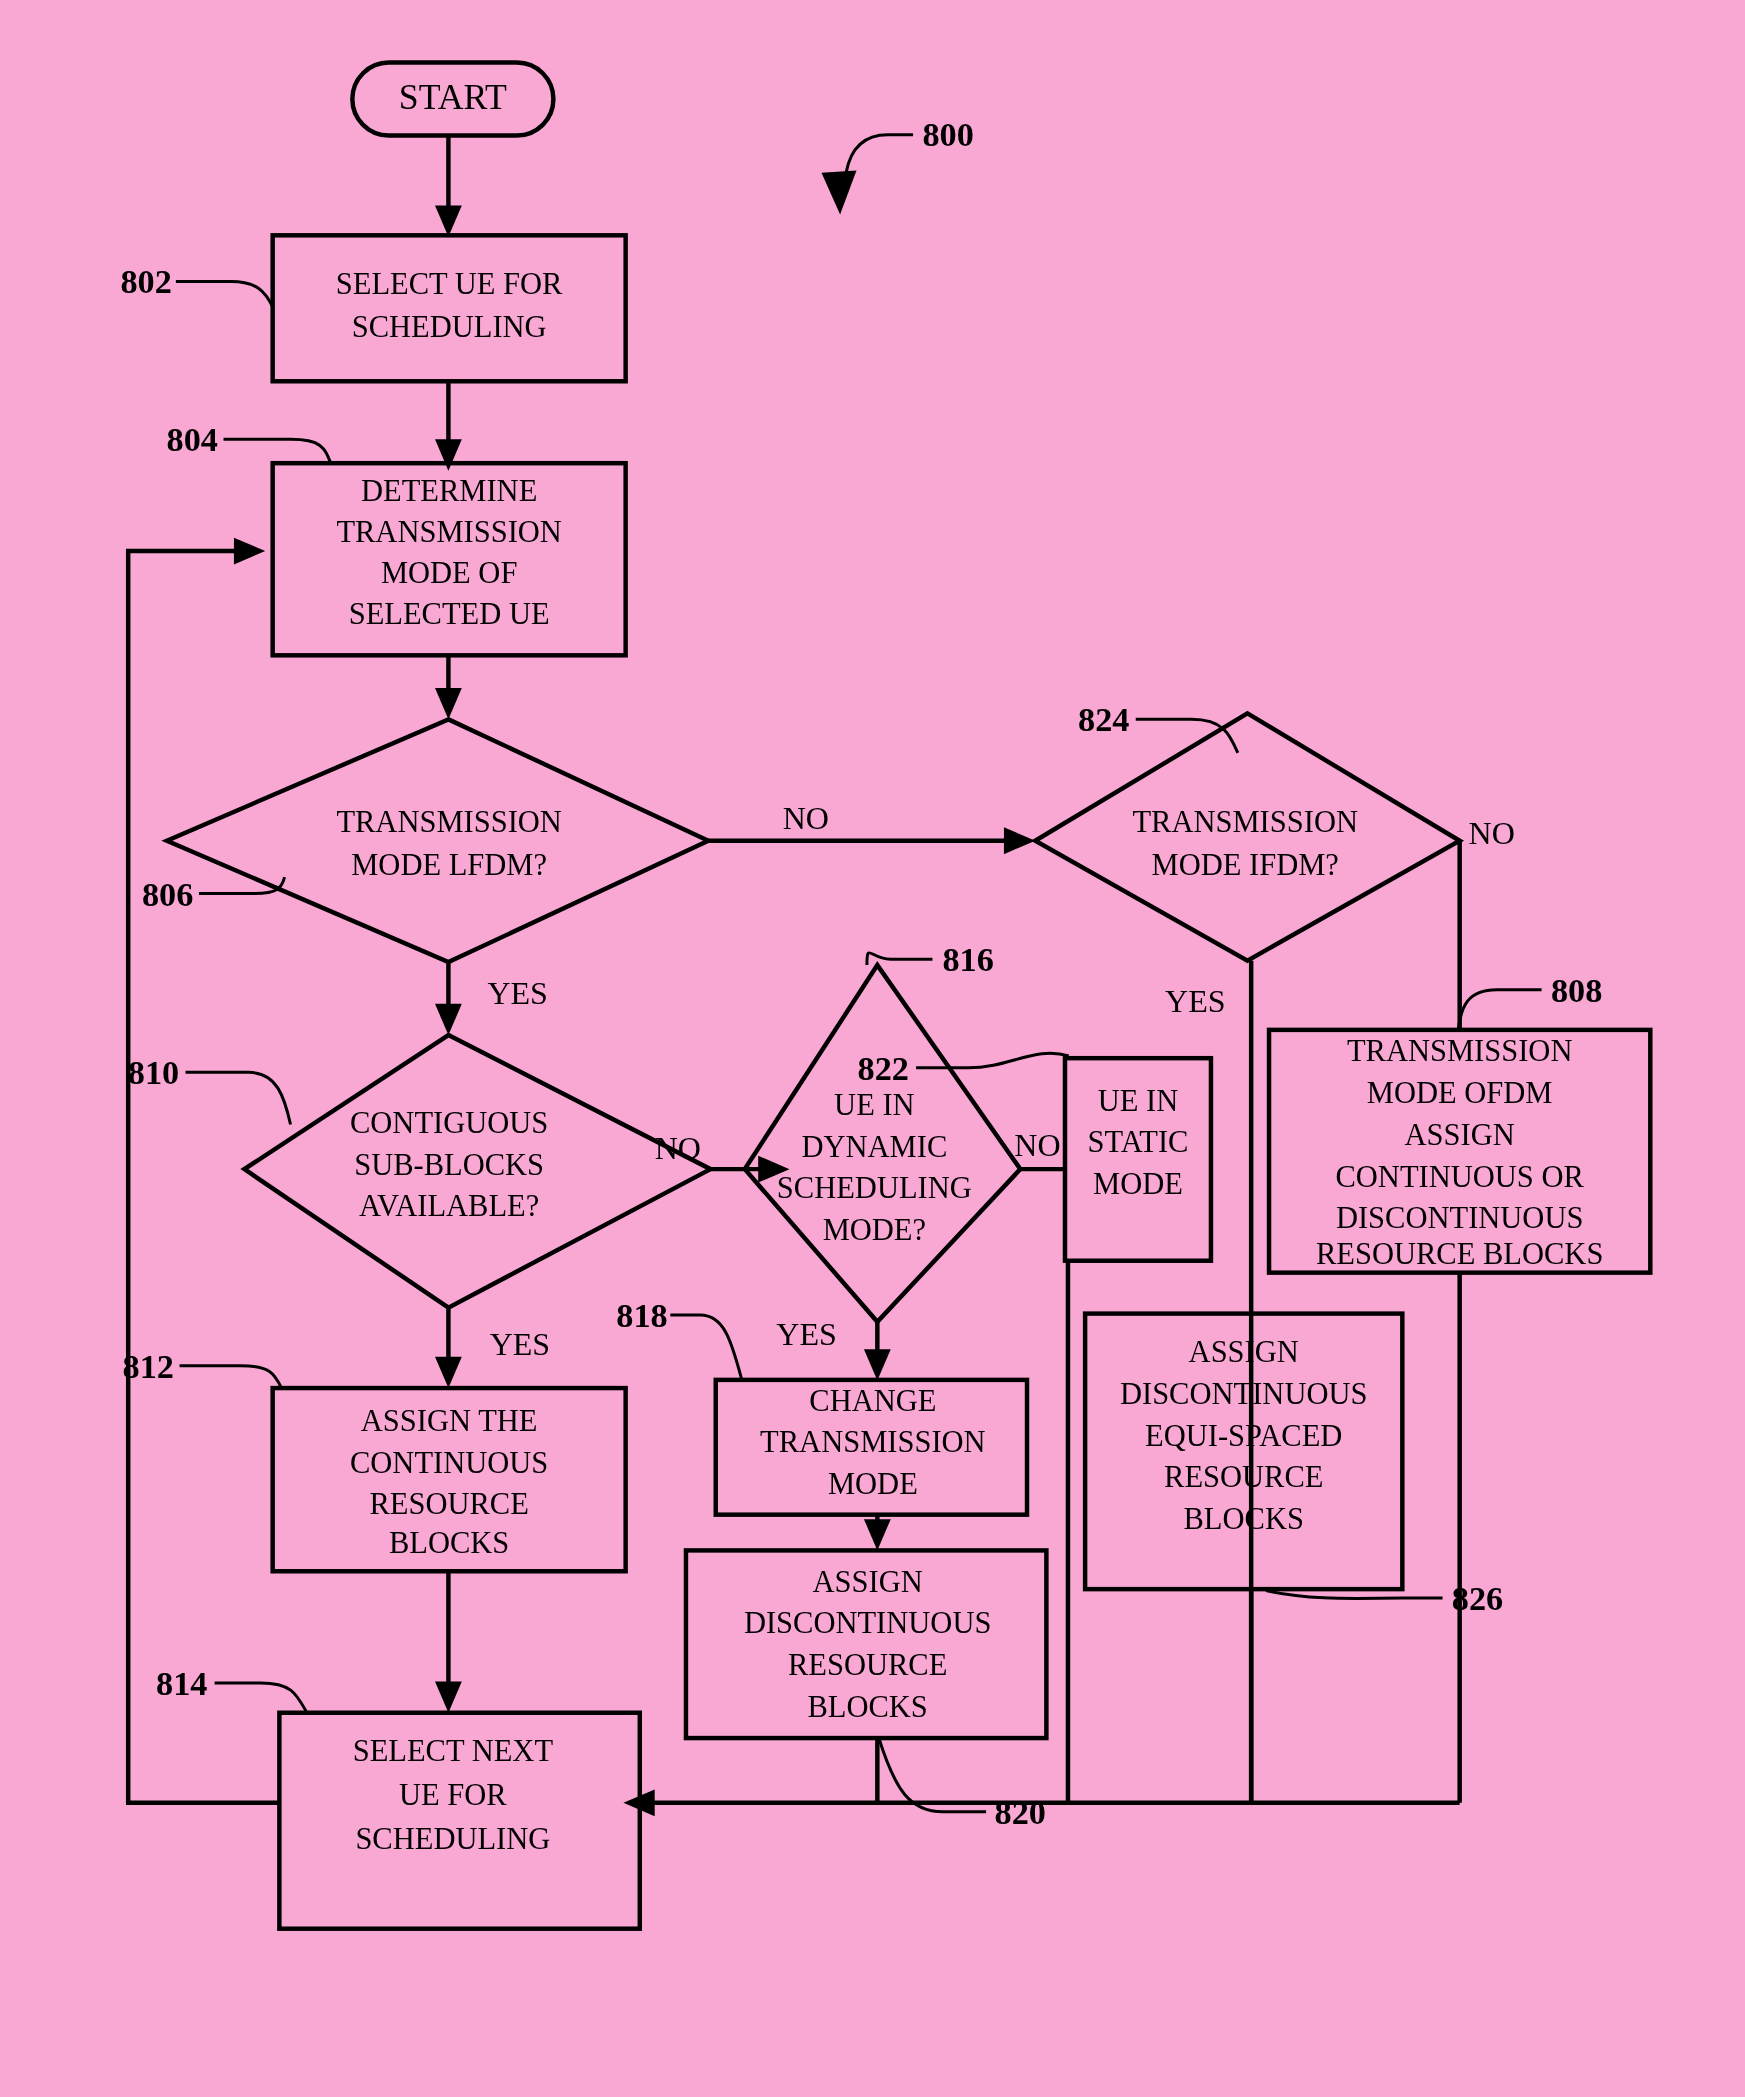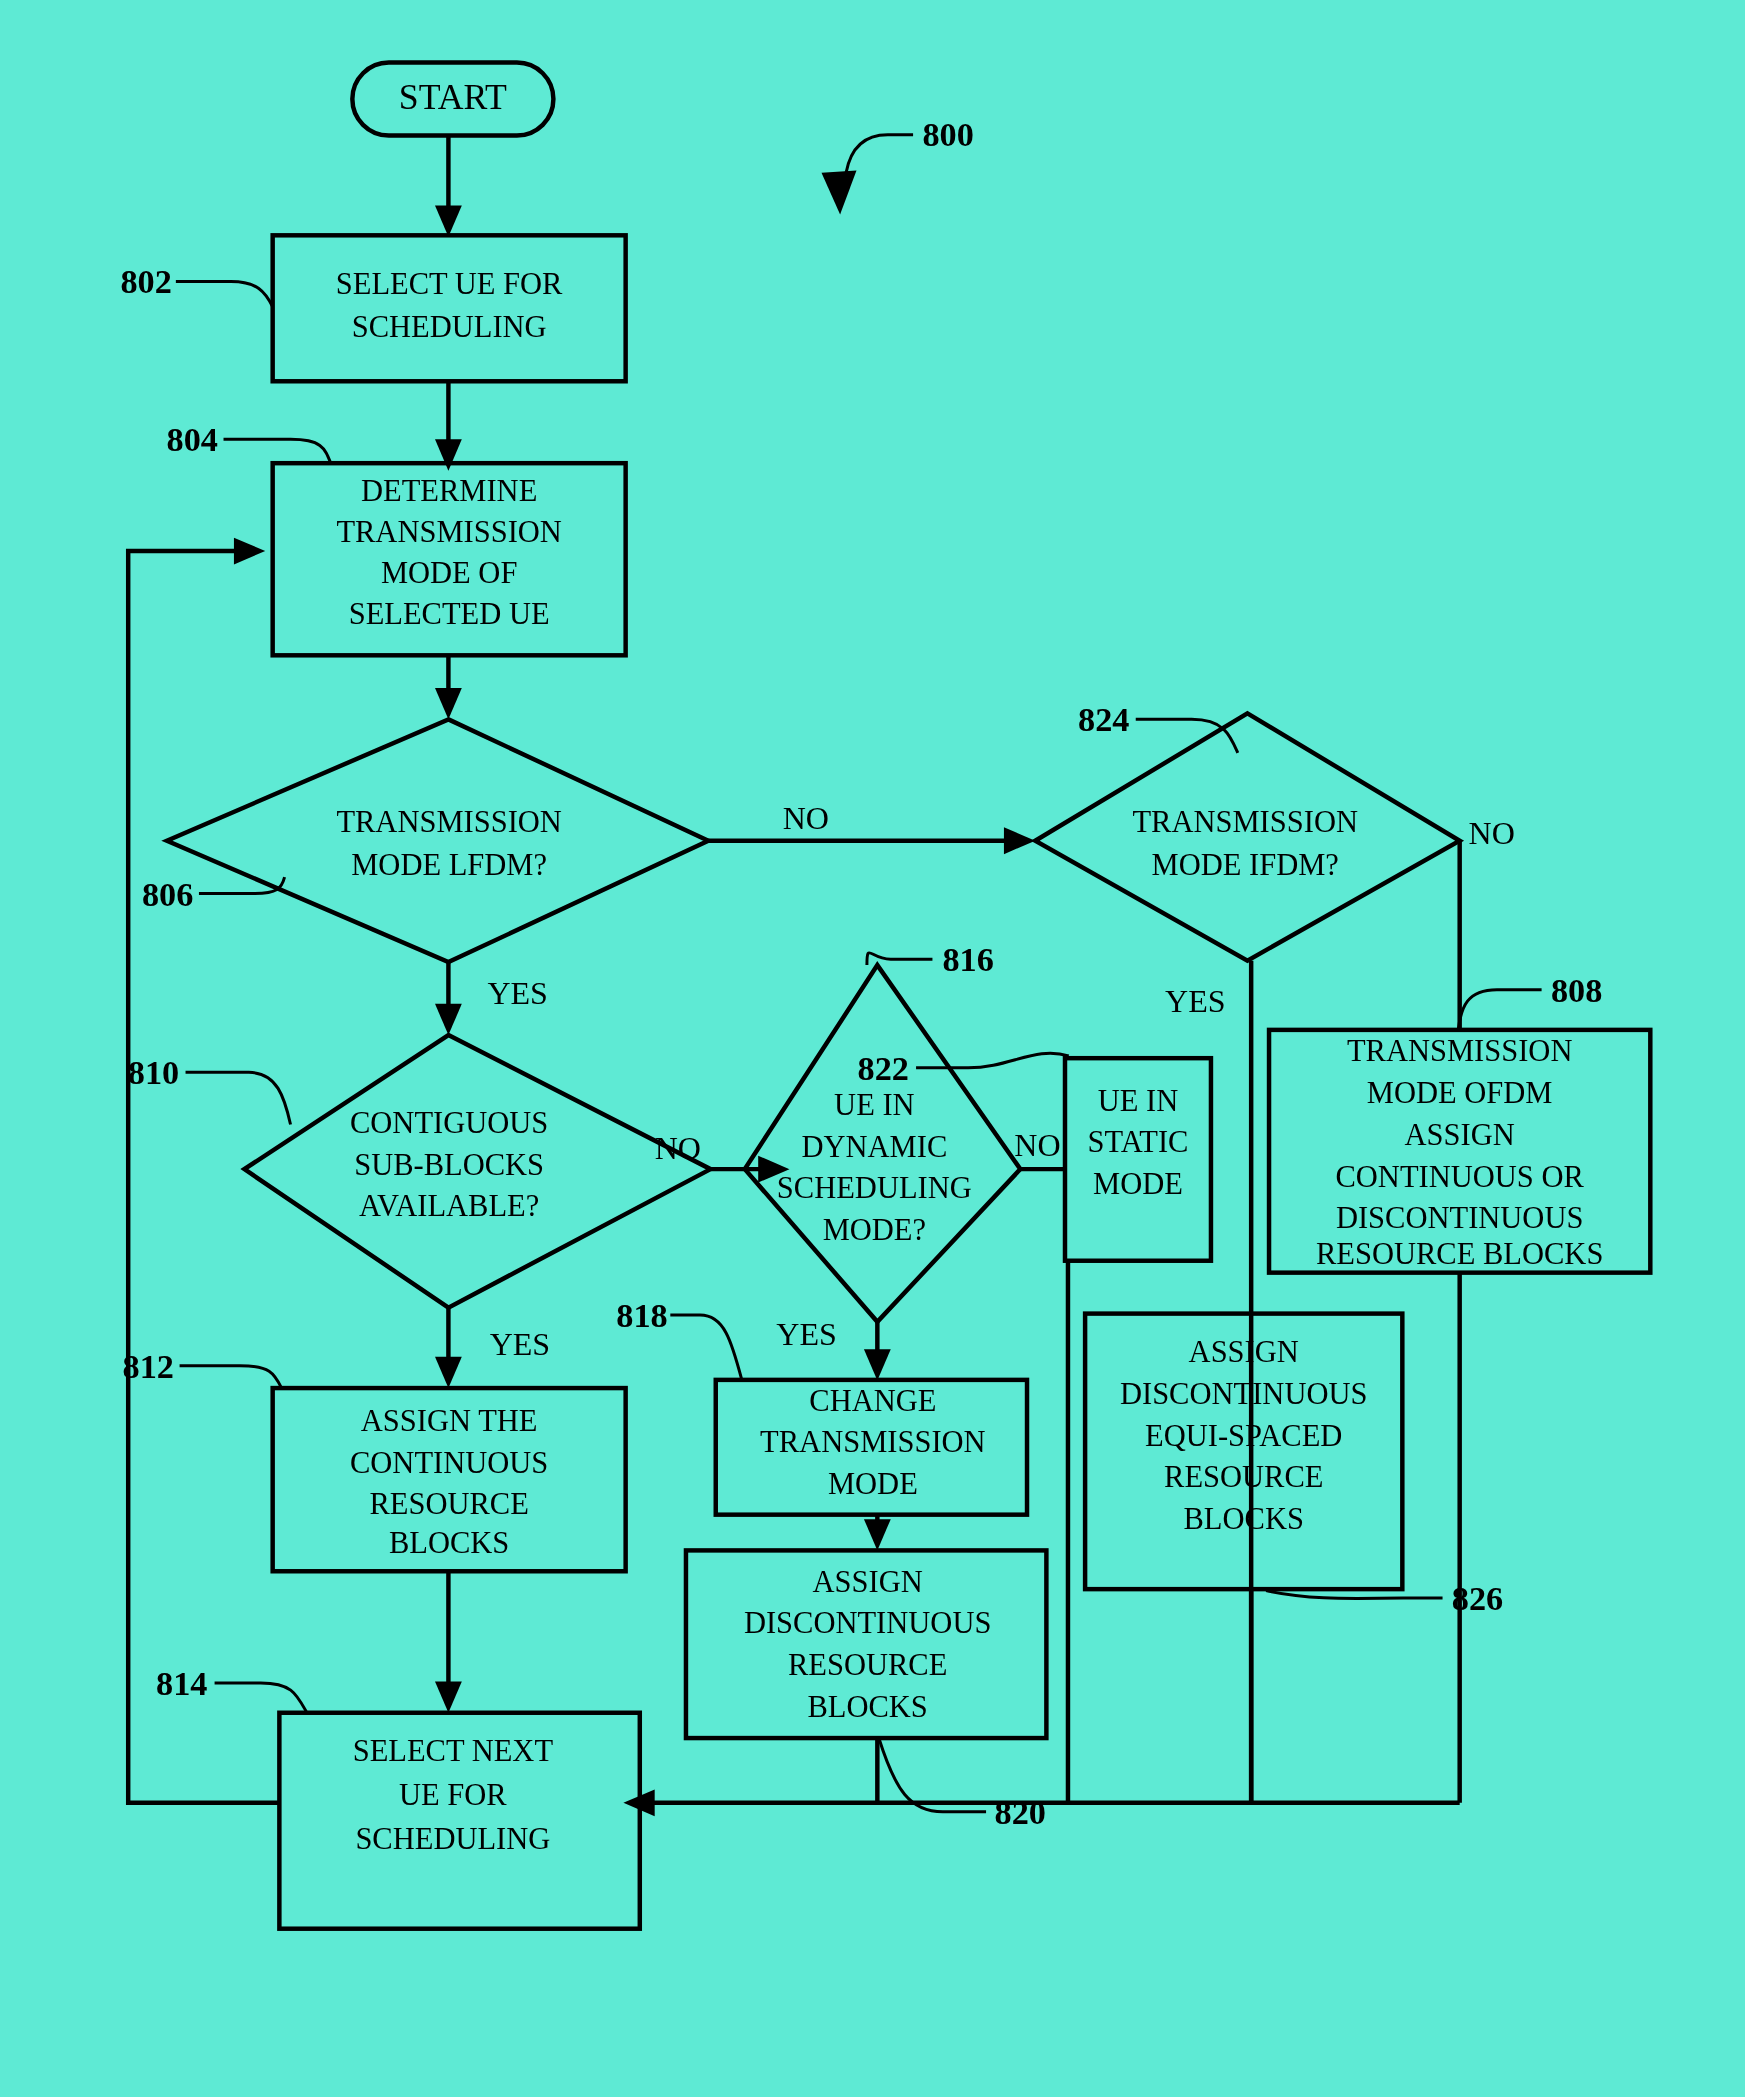--- a/index.html
+++ b/index.html
@@ -4,21 +4,21 @@
 <style>
   html, body {
     margin: 0;
     padding: 0;
     background: #ffffff;
   }
   #page {
     position: relative;
     width: 1745px;
     height: 2097px;
-    background: #5eead4;
+    background: #f9a8d4;
     overflow: hidden;
     font-family: "Liberation Serif", "DejaVu Serif", serif;
   }
   svg.flow {
     position: absolute;
     left: 0;
     top: 0;
     width: 1745px;
     height: 2097px;
   }

